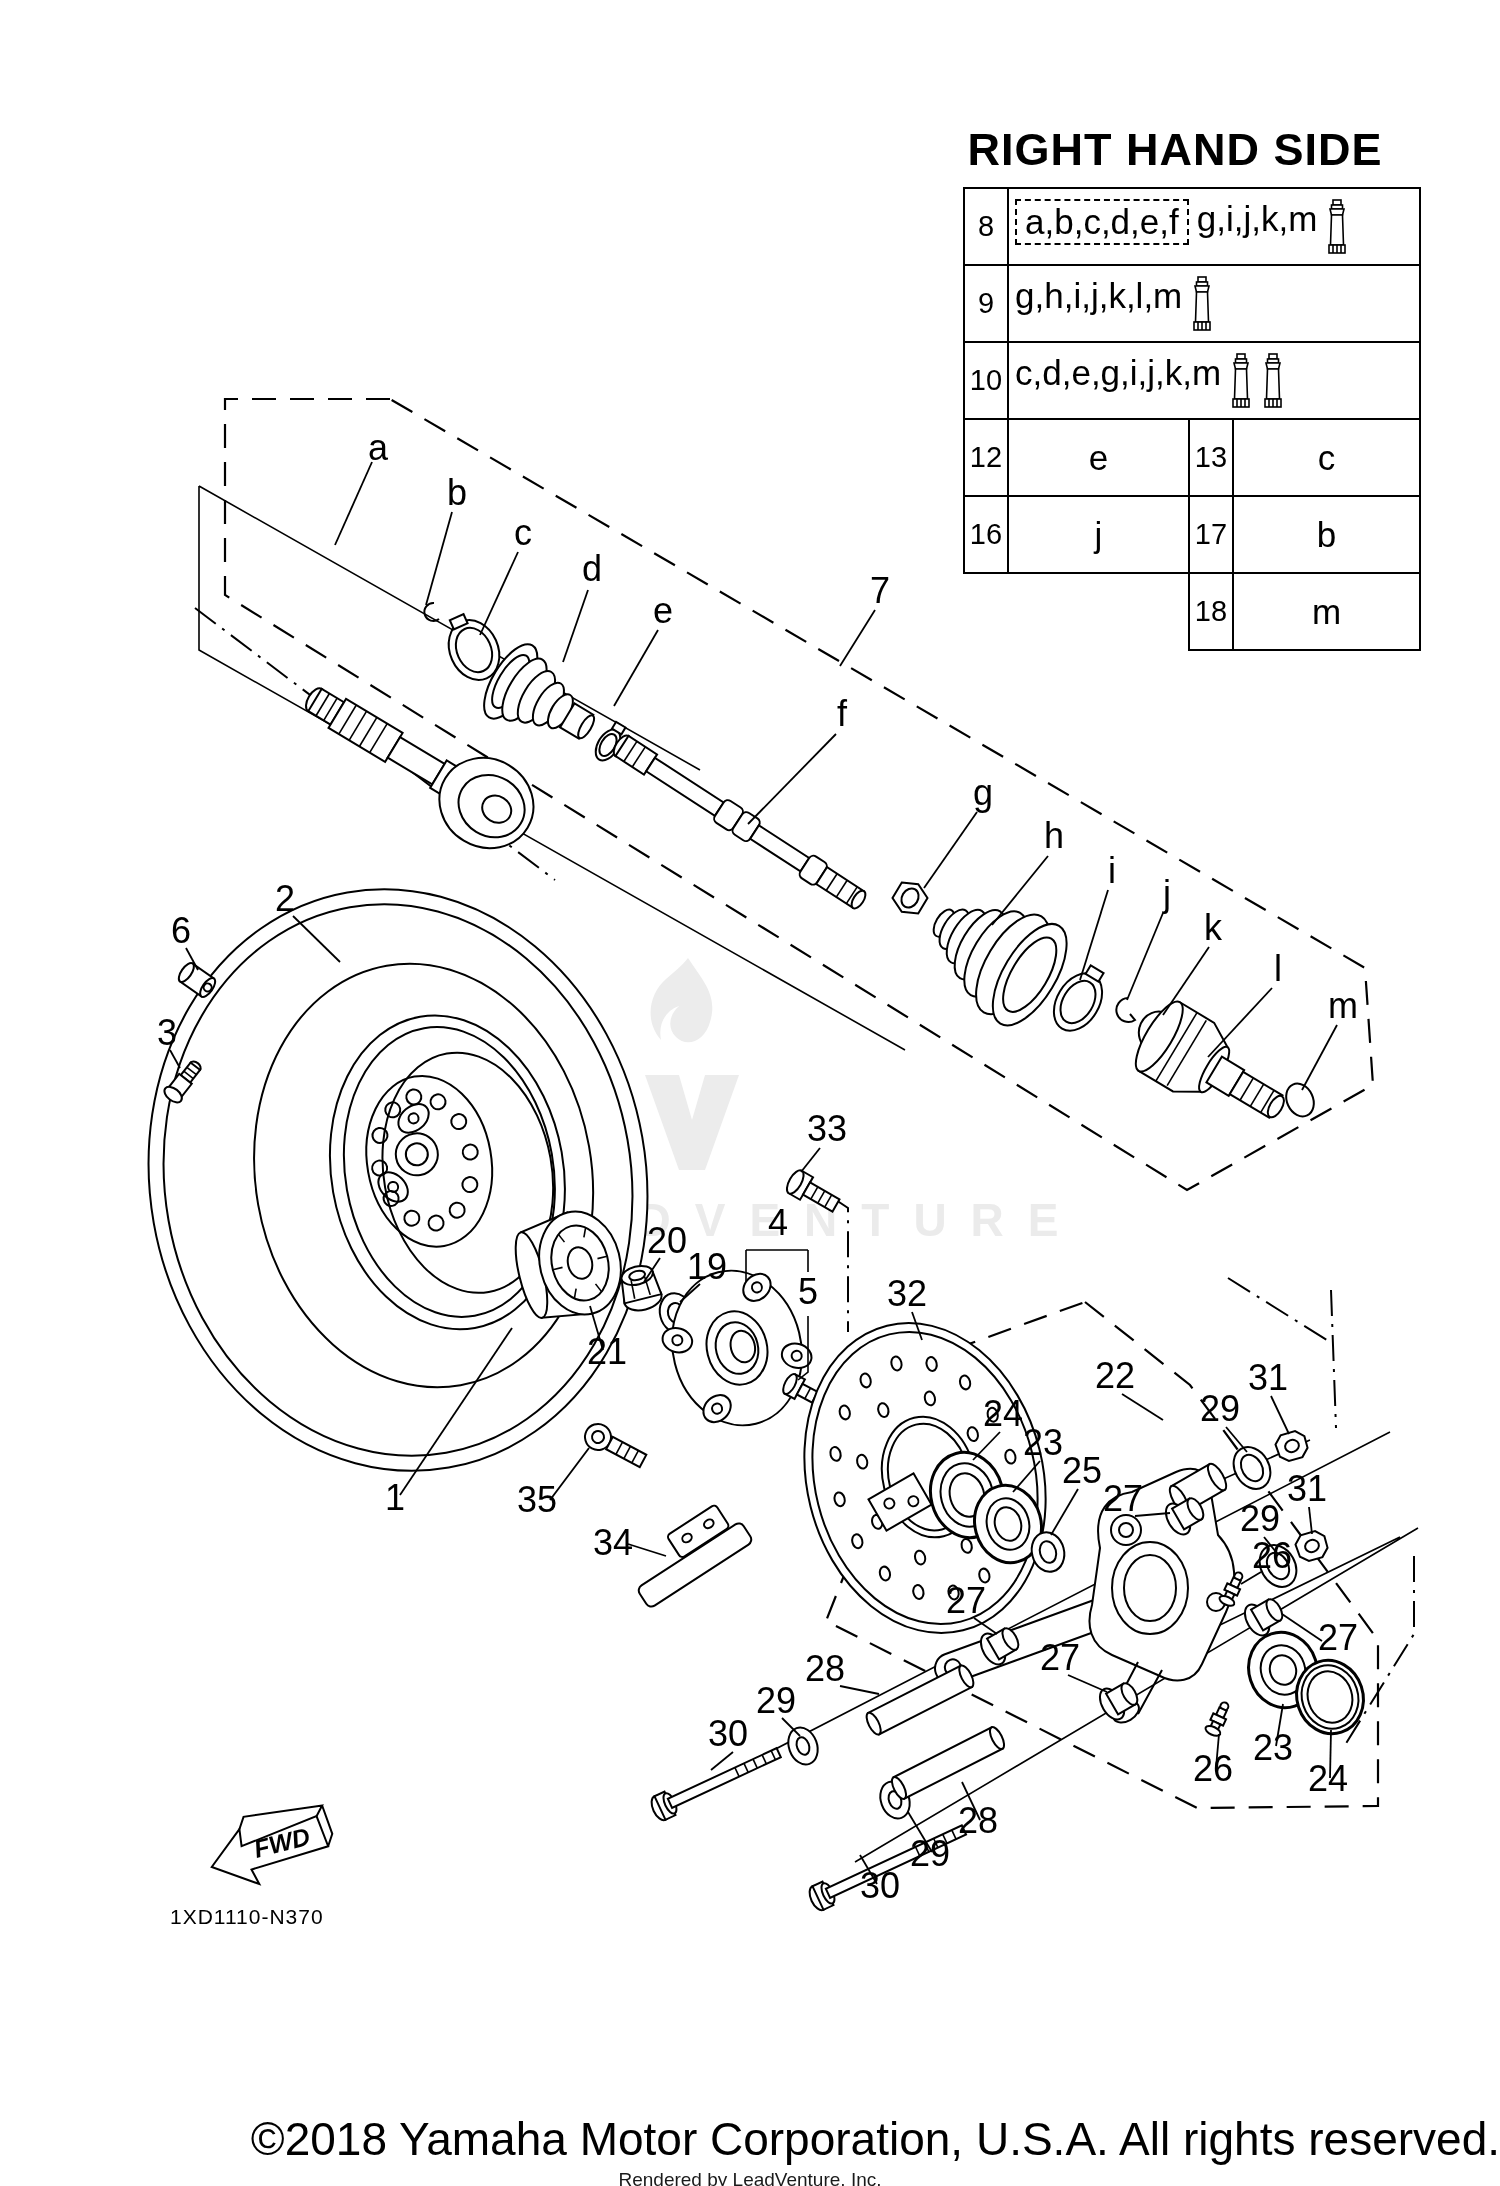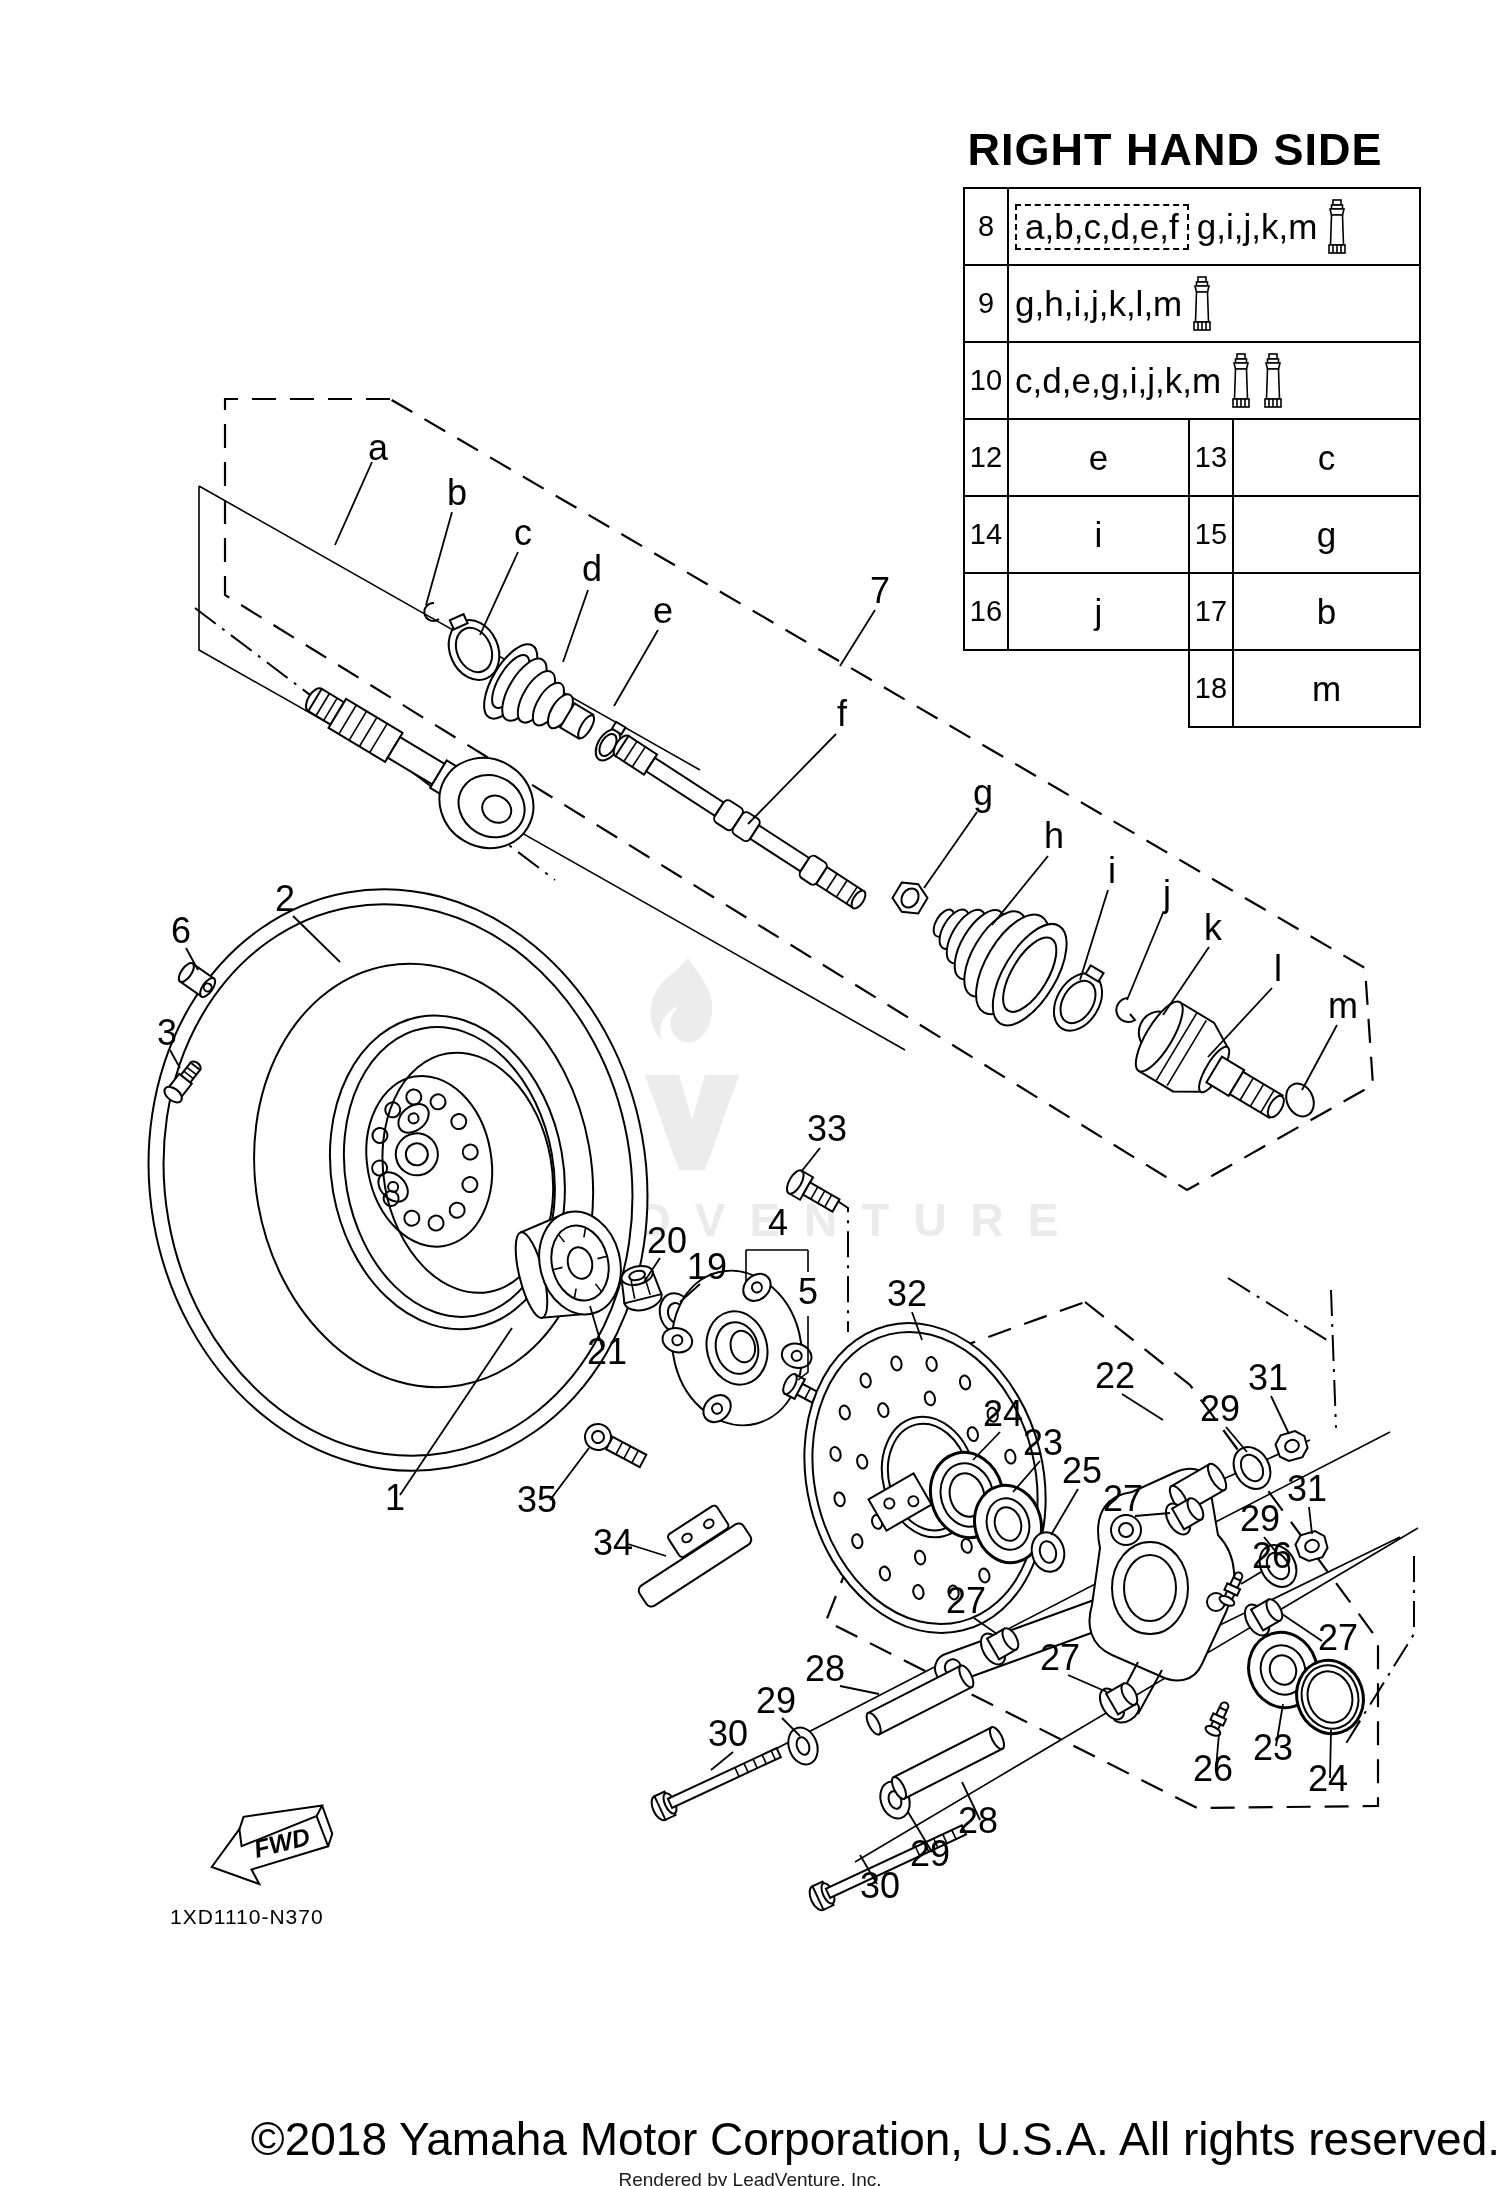--- a/index.html
+++ b/index.html
@@ -23,21 +23,21 @@
   
   .ref-table{position:absolute;left:963px;top:187px;}
   .ref-table table{border-collapse:collapse;}
   .ref-table td{border:2.5px solid #000;padding:0;height:77px;box-sizing:border-box;
                 text-align:center;vertical-align:middle;background:#fff;}
   .ref-table td.num{width:44px;font-size:29px;}
   .ref-table td.val{width:412px;text-align:left;font-size:35px;}
   .ref-table td.v1{width:181px;font-size:35px;}
   .ref-table td.v2{width:187px;font-size:35px;}
   .ref-table td.ghost{border:none;background:transparent;}
-  .valwrap{display:flex;align-items:center;gap:8px;padding-left:6px;}
+  .valwrap{display:flex;align-items:flex-start;gap:8px;padding-left:6px;}
   .boxed{border:2.5px dashed #000;padding:1px 8px;display:inline-block;}
   .tube-icon{width:24px;height:56px;flex:0 0 auto;}
   
   .diagram-code{position:absolute;left:170px;top:1905px;font-size:21px;letter-spacing:1px;}
   .copyright{position:absolute;left:0;top:2112px;width:100%;text-align:right;
              font-size:46px;white-space:nowrap;}
   .rendered-by{position:absolute;left:0;top:2147px;width:100%;text-align:center;font-size:19px;color:#1a1a1a;margin-top:22px;}
 </style>
 </head>
 <body>
@@ -630,26 +630,20 @@
           </div>
         </td>
       </tr>
       <tr>
         <td class="num">12</td>
         <td class="v1">e</td>
         <td class="num">13</td>
         <td class="v2">c</td>
       </tr>
       <tr>
-        <td class="num">14</td>
-        <td class="v1">i</td>
-        <td class="num">15</td>
-        <td class="v2">g</td>
-      </tr>
-      <tr>
         <td class="num">16</td>
         <td class="v1">j</td>
         <td class="num">17</td>
         <td class="v2">b</td>
       </tr>
       <tr>
         <td class="ghost" colspan="2"></td>
         <td class="num">18</td>
         <td class="v2">m</td>
       </tr>

